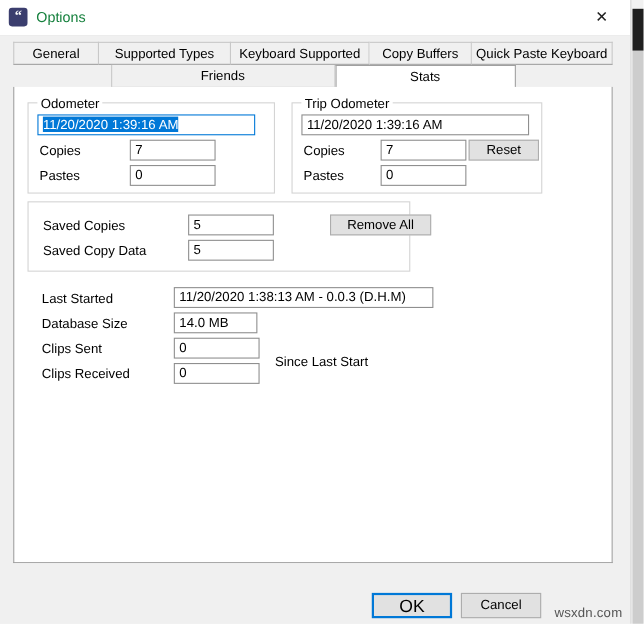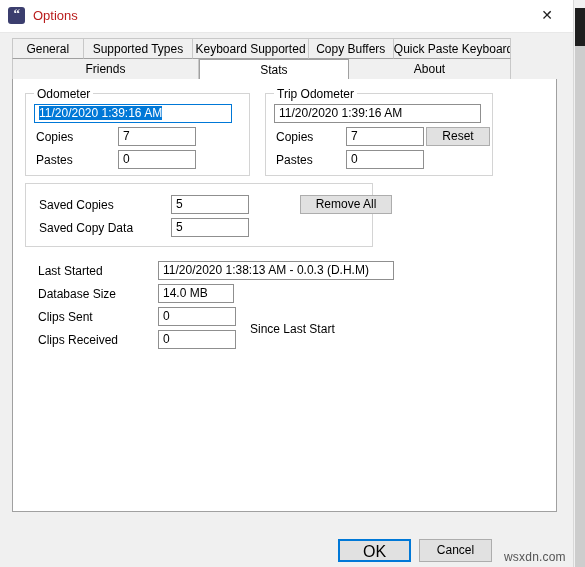--- a/index.html
+++ b/index.html
@@ -47,21 +47,21 @@
     font-size: 13px;
     font-weight: bold;
     line-height: 14px;
     text-align: center;
     letter-spacing: -0.5px;
   }
   #title-text {
     position: absolute;
     left: 33px; top: 7px;
     font-size: 13px;
-    color: #b91c1c;
+    color: #15803d;
     line-height: 17px;
   }
   #close-button {
     position: absolute;
     right: 4px; top: 0px;
     width: 44px; height: 30px;
     line-height: 30px;
     text-align: center;
     font-size: 14px;
     color: #202020;
@@ -71,21 +71,21 @@
   
   #tabstrip {
     position: absolute;
     left: 12px; top: 38px;
     width: 545px;
     height: 42px;
   }
   .tabrow {
     position: absolute;
     left: 0;
-    width: 499px;
+    width: 545px;
     height: 21px;
     display: flex;
   }
   .tabrow.row1 { top: 0px; }
   .tabrow.row2 { top: 21px; justify-content: center; }
   .tab {
     height: 21px;
     line-height: 20px;
     text-align: center;
     font-size: 12px;
@@ -261,21 +261,20 @@
     <div class="tabrow row1">
       <div class="tab" style="width:78px">General</div>
       <div class="tab" style="width:120px">Supported Types</div>
       <div class="tab" style="width:126px">Keyboard Supported</div>
       <div class="tab" style="width:93px">Copy Buffers</div>
       <div class="tab" style="width:128px; border-right:1px solid #c8c8c8">Quick Paste Keyboard</div>
     </div>
     <div class="tabrow row2">
       <div class="tab" style="width:204px">Friends</div>
       <div class="tab selected" style="width:164px">Stats</div>
-      <div class="tab" style="width:177px; border-right:1px solid #c8c8c8">About</div>
     </div>
   </div>
 
   <div id="tabpage">
 
     <div class="groupbox" style="left:12px; top:14px; width:225px; height:83px;">
       <div class="legend">Odometer</div>
 
       <div class="textbox focused" style="left:8px; top:10px; width:198px; height:19px;"><span class="sel">11/20/2020 1:39:16 AM</span></div>
 

